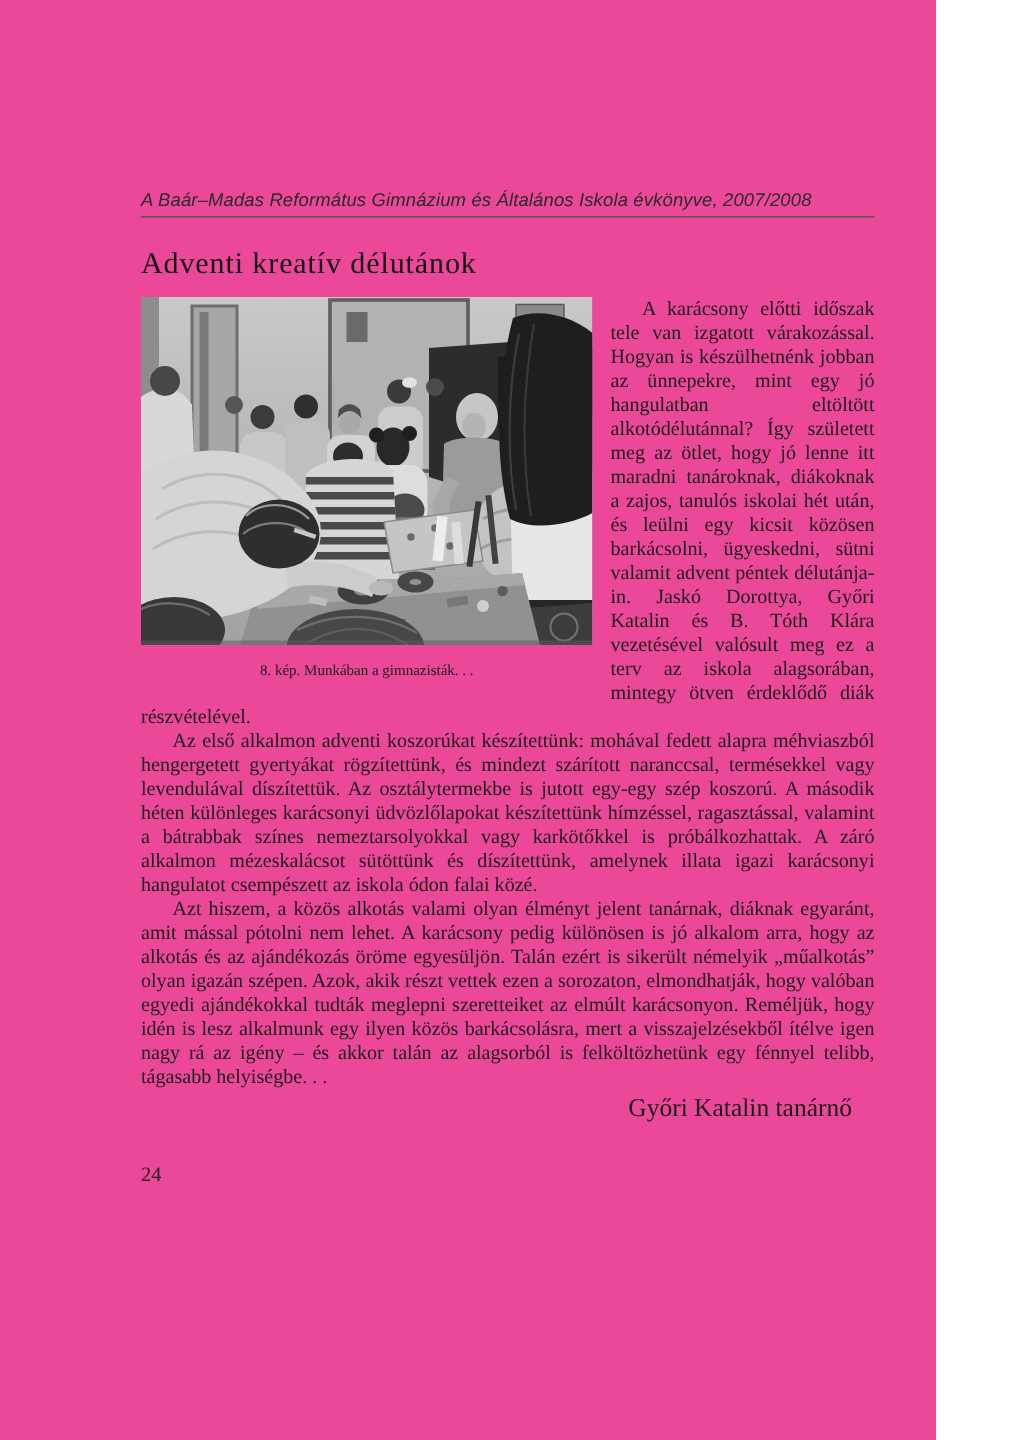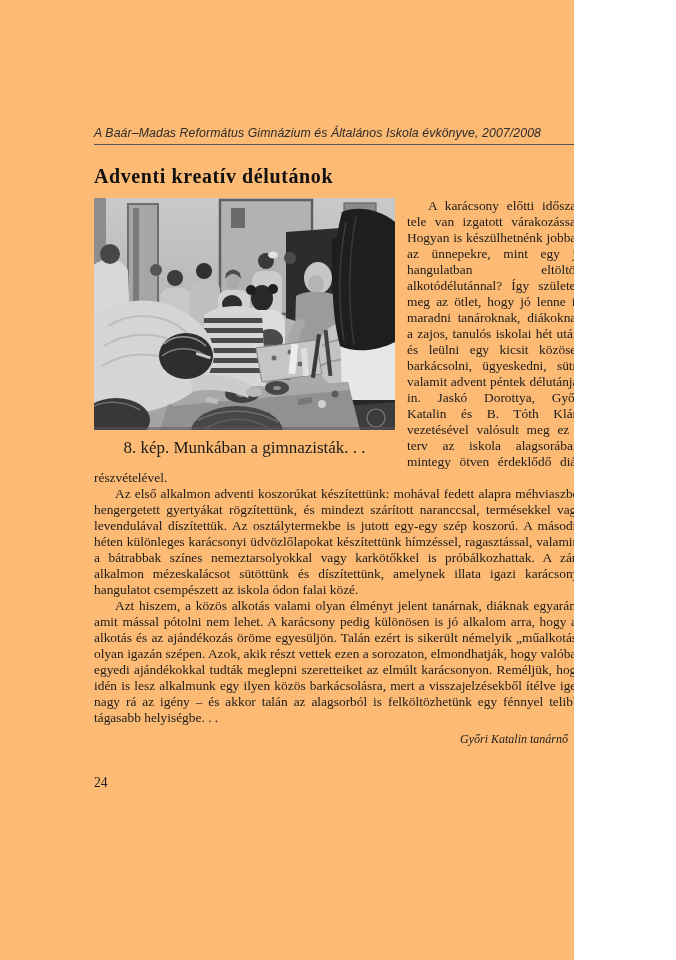--- a/index.html
+++ b/index.html
@@ -4,68 +4,67 @@
 <style>
   * { margin:0; padding:0; box-sizing:border-box; }
   html,body { background:#ffffff; }
   body {
     width:676px; height:960px;
     font-family:"Liberation Serif", serif;
     color:#1b1b1b;
     -webkit-font-smoothing:antialiased;
   }
   .sheet {
-    position:relative; width:574px; height:960px;
-    background:#fdba74; overflow:hidden;
+    position:relative; width:624px; height:960px;
+    background:#ec4899; overflow:hidden;
   }
   .content {
     position:absolute; left:94px; top:126px; width:489px;
   }
   .running-head {
     font-family:"Liberation Sans", sans-serif;
     font-style:italic;
     font-size:12.3px; line-height:14px;
     color:#2a2a2a;
     padding-bottom:4px;
     border-bottom:1.3px solid #555555;
     letter-spacing:0.1px;
   }
   .article-title {
     margin-top:19px;
     font-size:20px; line-height:24px;
-    font-weight:bold;
+    font-weight:normal;
     letter-spacing:0.6px;
     color:#111111;
   }
   .article-body {
     margin-top:10px;
     font-size:13.4px; line-height:16px;
     text-align:justify;
   }
   .figure {
     float:left;
     width:301px;
     margin-right:12px;
     margin-bottom:6px;
   }
   .photo-frame { width:301px; height:232px; overflow:hidden; }
   .photo-frame svg { display:block; }
   .figure-caption {
     margin-top:10px;
     text-align:center;
-    font-size:17px; line-height:16px;
+    font-size:10px; line-height:16px;
     text-indent:0;
   }
   p.body-par { text-indent:21px; margin:0; }
   .signature {
     margin-top:5px;
     padding-right:15px;
     text-align:right;
-    font-style:italic;
-    font-size:12px; line-height:16px;
+    font-size:17px; line-height:16px;
   }
   .page-number {
     position:absolute; left:94px; top:775px;
     font-size:13.6px; line-height:16px;
   }
 </style>
 </head>
 <body>
 
 <div class="sheet">

